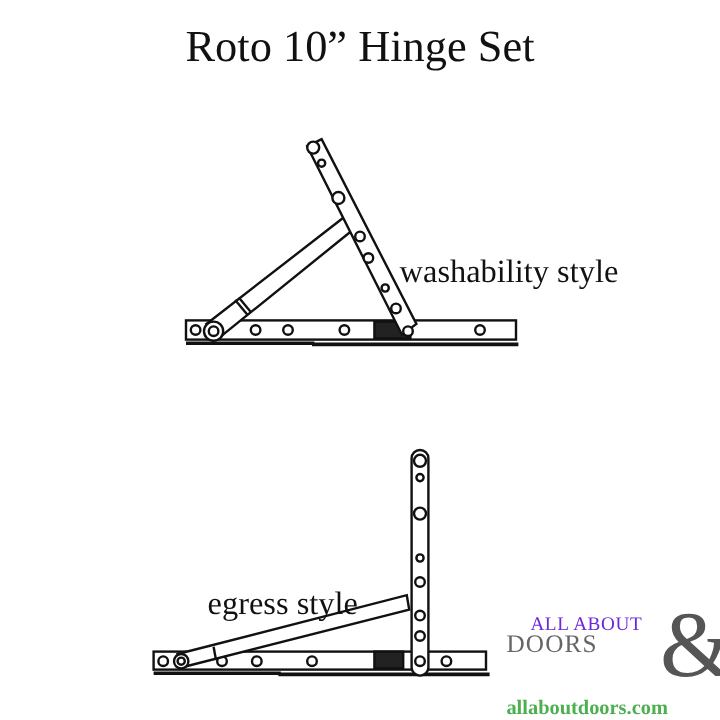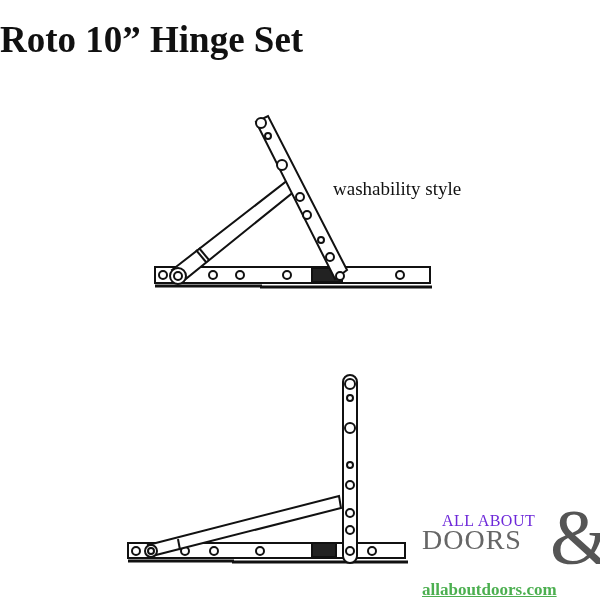--- a/index.html
+++ b/index.html
@@ -1,25 +1,25 @@
 <!DOCTYPE html>
 <html><head>
 <meta charset="utf-8">
 <style>
   html,body{margin:0;padding:0;background:#fff;}
   #stage{position:relative;width:600px;height:600px;background:#fff;overflow:hidden;}
-  .title{position:absolute;left:0;top:18px;width:600px;font-family:"Liberation Serif","DejaVu Serif",serif;font-size:37px;color:#111;font-weight:bold;}
-  .label{position:absolute;font-family:"Liberation Serif","DejaVu Serif",serif;font-size:19px;color:#111;}
+  .title{position:absolute;left:0;top:18px;width:600px;text-align:center;font-family:"Liberation Serif","DejaVu Serif",serif;font-size:37px;color:#111;}
+  .label{position:absolute;font-family:"Liberation Serif","DejaVu Serif",serif;font-size:27px;color:#111;margin-top:33px;}
   svg.hinge{position:absolute;left:0;top:0;}
   .wm{position:absolute;left:420px;top:510px;width:180px;height:80px;font-family:"Liberation Serif","DejaVu Serif",serif;color:#555;}
   .wm .l1{position:absolute;left:22px;top:2px;font-size:16px;letter-spacing:0.5px;color:#6d28d9;}
-  .wm .l2{position:absolute;left:2px;top:14px;font-size:28px;color:#666;letter-spacing:1px;}
+  .wm .l2{position:absolute;left:2px;top:14px;font-size:21px;color:#666;letter-spacing:1px;}
   .wm .l3{position:absolute;left:3px;top:44px;font-size:27px;color:#666;letter-spacing:0.5px;}
   .wm .amp{position:absolute;left:130px;top:-18px;font-size:78px;color:#555;}
-  .wm .l4{position:absolute;left:2px;top:70px;font-size:17px;color:#4caf50;font-weight:bold;text-decoration:underline;}
+  .wm .l4{position:absolute;left:2px;top:70px;font-size:17px;color:#4caf50;font-weight:bold;}
 </style>
 </head>
 <body>
 
 <div id="stage">
   <div class="title">Roto 10” Hinge Set</div>
 
   <svg class="hinge" width="600" height="600">
     <g fill="#fff" stroke="#111" stroke-width="2">
 
@@ -75,20 +75,21 @@
       <circle cx="350" cy="384" r="5"></circle>
       <circle cx="350" cy="398" r="3"></circle>
       <circle cx="350" cy="428" r="5"></circle>
       <circle cx="350" cy="465" r="3"></circle>
       <circle cx="350" cy="485" r="4"></circle>
       <circle cx="350" cy="513" r="4"></circle>
       <circle cx="350" cy="530" r="4"></circle>
       <circle cx="350" cy="551" r="4"></circle>
     </g>
   </svg>
+  <div class="label" style="left:173px;top:455px;">egress style</div>
 
   <div class="wm">
     <span class="amp">&amp;</span>
     <span class="l1">ALL ABOUT</span>
     <span class="l2">DOORS</span>
     <span class="l4">allaboutdoors.com</span>
   </div>
 </div>
 
 </body></html>

